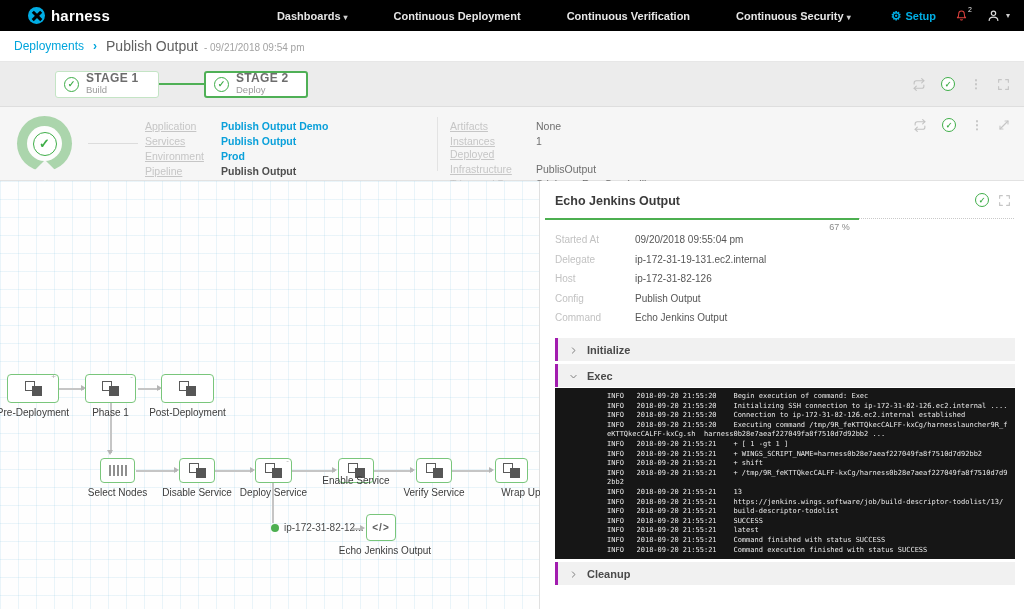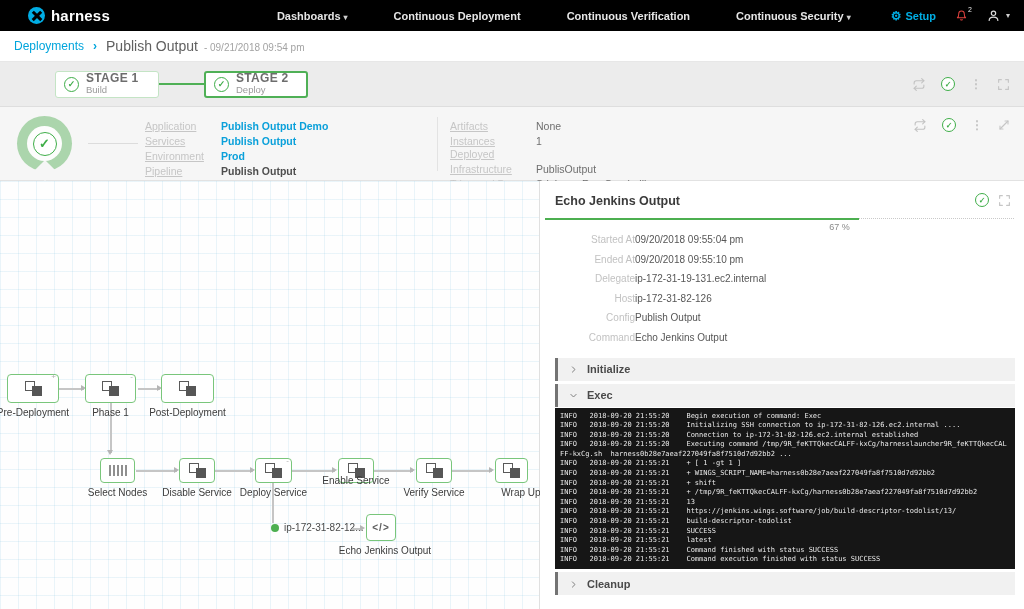--- a/index.html
+++ b/index.html
@@ -93,30 +93,30 @@
 
   
   .panel { position:relative; width:484px; height:100%; background:#fff; overflow:hidden; }
   .panel-head { padding:13px 14px 0 15px; display:flex; align-items:center; }
   .panel-title { font-size:12.5px; font-weight:bold; color:#3b3b3b; }
   .panel-tools { position:absolute; right:13px; top:12px; display:flex; gap:9px; align-items:center; }
   .progress { position:relative; margin:10px 10px 0 5px; height:2px; }
   .pg-rest { position:absolute; left:0; right:0; top:0; border-top:1px dotted #c9c9c9; }
   .pg-fill { position:absolute; left:0; top:-0.5px; height:2px; background:#4caf50; }
   .pg-label { position:absolute; top:4px; font-size:9px; color:#8a8a8a; }
-  .fields { margin:14px 0 0 15px; display:flex; flex-direction:column; gap:7.5px;text-align:right; }
+  .fields { margin:14px 0 0 15px; display:flex; flex-direction:column; gap:7.5px; }
   .f-row { display:flex; font-size:10px; line-height:12px; }
   .f-label { width:80px; color:#c2c2c2; }
   .f-val { color:#565656; }
   .sections { margin-top:14px; }
   .section { margin:0 9px 3px 15px; }
-  .sec-head { height:23px; background:#f1f1f1; border-left:3px solid #737373; display:flex; align-items:center; gap:9px; padding-left:11px; cursor:pointer; }
+  .sec-head { height:23px; background:#f1f1f1; border-left:3px solid #a21caf; display:flex; align-items:center; gap:9px; padding-left:11px; cursor:pointer; }
   .sec-label { font-size:11px; font-weight:bold; color:#4a4a4a; }
   .terminal { margin:1px 0 2px 0; background:#161616; padding:4px 5px; overflow:hidden; cursor:default; }
-  .logline { font-family:"DejaVu Sans Mono", monospace; font-size:7px; line-height:9.6px; color:#e9e9e9; white-space:pre-wrap; word-break:break-all; }
+  .logline { font-family:"DejaVu Sans Mono", monospace; font-size:7px; line-height:9.6px; color:#e9e9e9; white-space:pre-wrap; word-break:break-all;margin-left:47px; }
 </style>
 </head>
 <body>
 
 <div class="app">
 
   <header class="topnav">
     <div class="brand">
       <span class="logo"></span>
       <span class="brand-text">harness</span>
@@ -376,24 +376,20 @@
         </div>
       <div class="progress">
         <div class="pg-rest"></div>
         <div class="pg-fill" id="pg-fill" style="width: 67%;"></div>
         <span class="pg-label" id="pg-label" style="left: calc(67% - 30px);">67 %</span>
       </div>
       <div class="fields" id="detail-fields">
           <div class="f-row">
             <span class="f-label">Started At</span>
             <span class="f-val">09/20/2018 09:55:04 pm</span>
-          </div>
-          <div class="f-row">
-            <span class="f-label">Ended At</span>
-            <span class="f-val">09/20/2018 09:55:10 pm</span>
           </div>
           <div class="f-row">
             <span class="f-label">Delegate</span>
             <span class="f-val">ip-172-31-19-131.ec2.internal</span>
           </div>
           <div class="f-row">
             <span class="f-label">Host</span>
             <span class="f-val">ip-172-31-82-126</span>
           </div>
           <div class="f-row">

